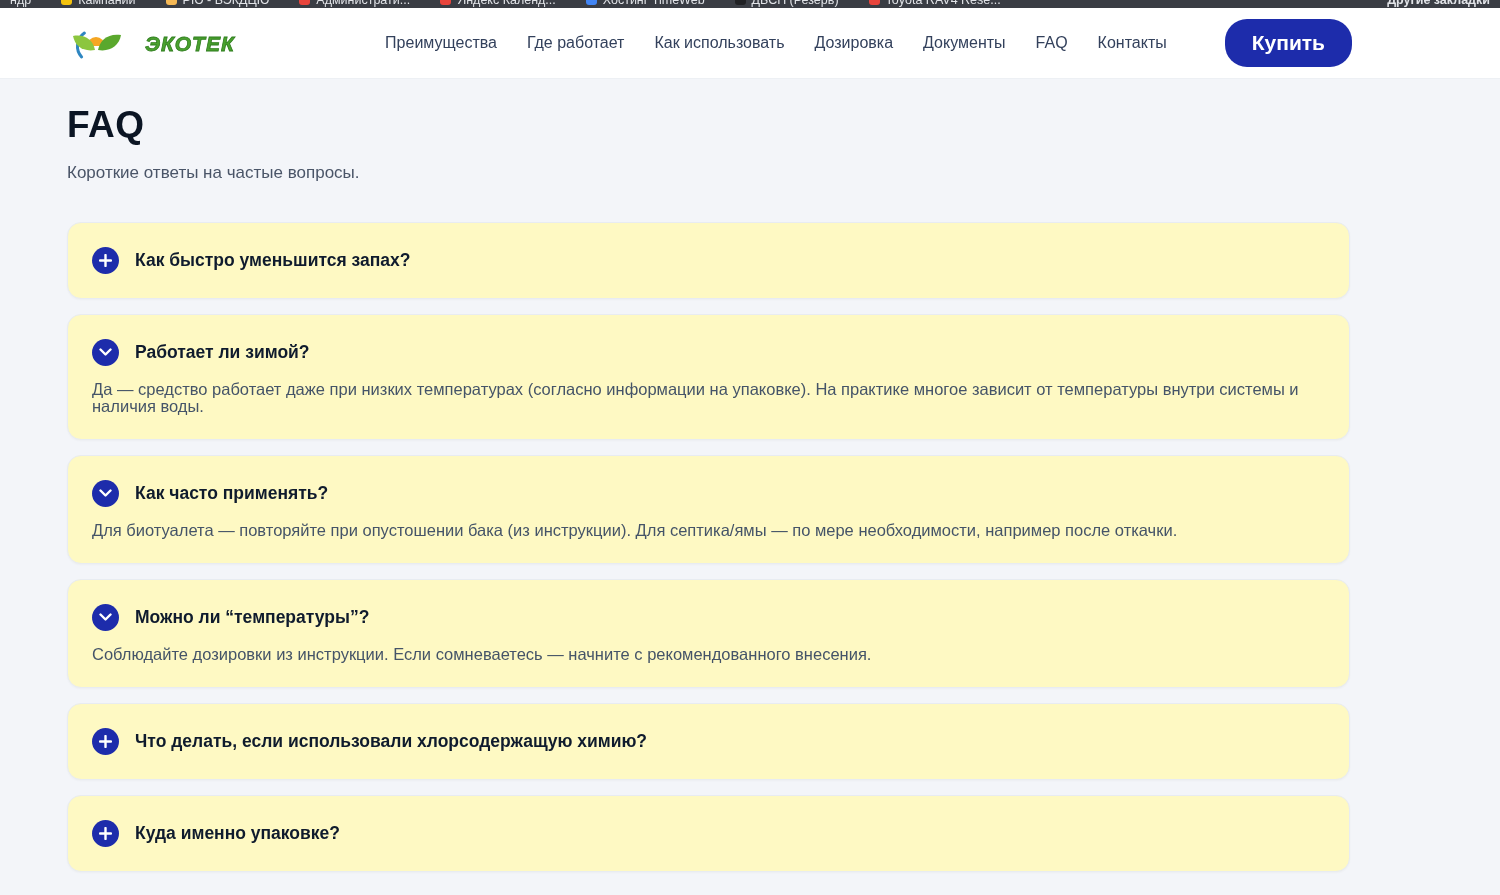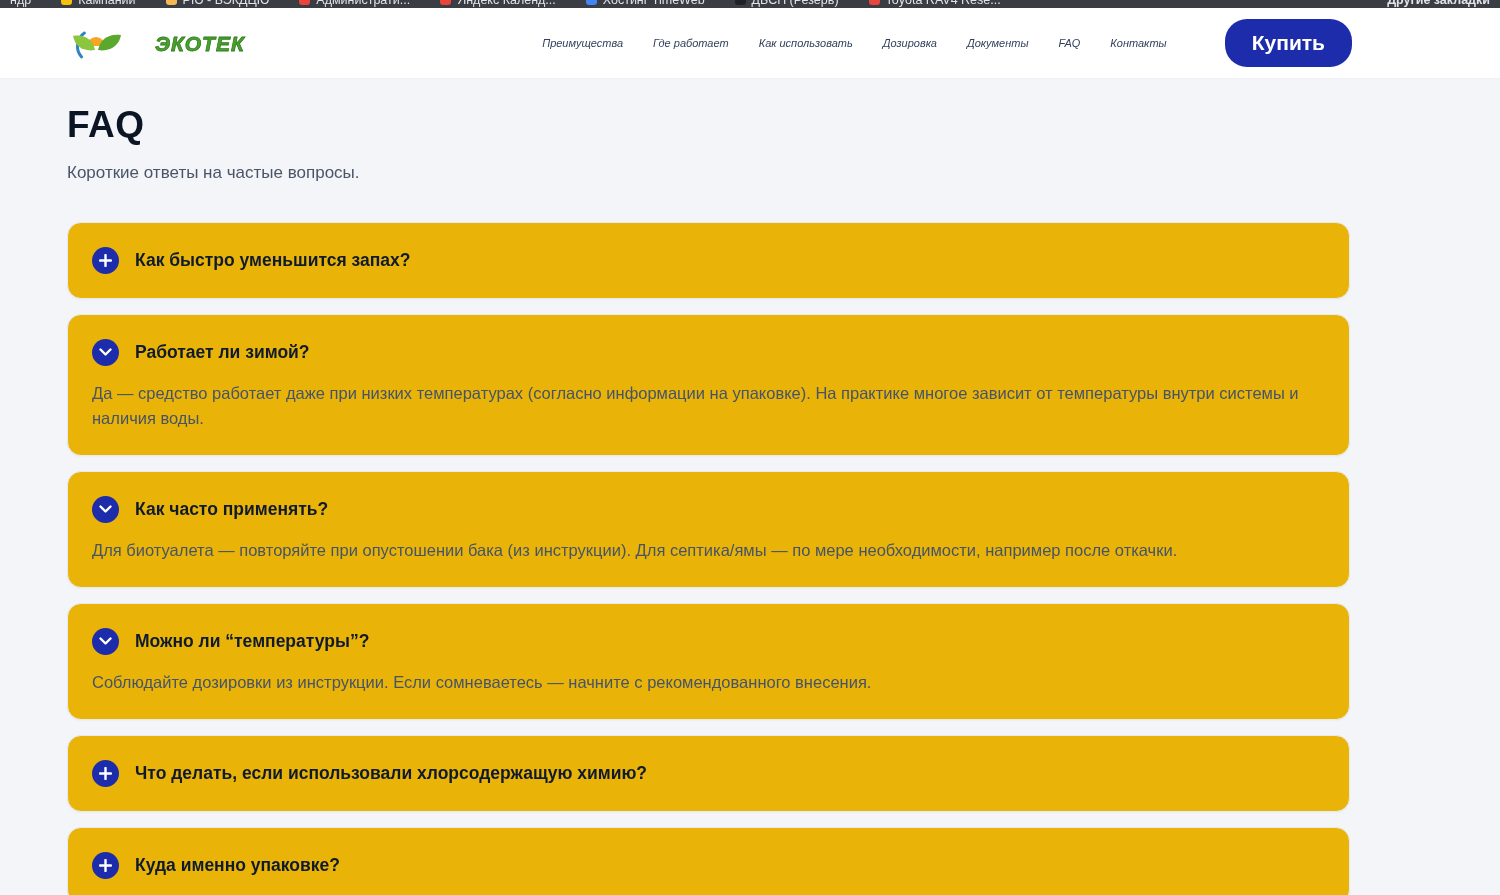--- a/index.html
+++ b/index.html
@@ -23,59 +23,59 @@
   .bm-item { display:flex; align-items:center; gap:6px; }
   .bm-dot { width:11px; height:11px; border-radius:3px; display:inline-block; flex:none; }
   .bm-other { margin-left:auto; font-weight:bold; }
 
   
   .site-header {
     height:71px; background:#ffffff; border-bottom:1px solid #edf0f4;
     display:flex; align-items:center;
     padding-left:65px; padding-right:148px;
   }
-  .logo { display:flex; align-items:center; gap:12px;justify-content:flex-end; }
+  .logo { display:flex; align-items:center; gap:2px;justify-content:flex-end; }
   .logo svg { display:block; }
   .main-nav { margin-left:auto; display:flex; align-items:center; gap:30px; }
   .nav-link {
-    font-size:11px; color:#33415c; cursor:pointer; text-decoration:none;font-style:italic;
+    font-size:16px; color:#33415c; cursor:pointer; text-decoration:none;
   }
   .buy-btn {
     margin-left:28px;
     background:#1d2cab; color:#ffffff; border:none; cursor:pointer;
     font-family:"Liberation Sans", sans-serif;
     font-size:21px; font-weight:bold;
     padding:12px 27px; border-radius:22px;
   }
 
   
   .content { padding:25px 0 0 67px; width:1352px; }
   .page-title {
     font-size:37px; font-weight:900; letter-spacing:0.5px; color:#0b1524;
   }
   .page-subtitle { margin-top:17px; font-size:17px; color:#4a5568; }
 
   .faq-list { margin-top:39px; width:1283px; }
   .card {
-    background:#eab308; border:1px solid #e8ecf1; border-radius:14px;
+    background:#fef9c3; border:1px solid #e8ecf1; border-radius:14px;
     padding:24px; margin-bottom:15px;
     box-shadow:0 1px 2px rgba(15,27,45,0.03);
   }
   .q-row { display:flex; align-items:center; gap:16px; cursor:pointer; }
   .tog-icon {
     width:27px; height:27px; border-radius:50%; background:#1d2cab;
     display:flex; align-items:center; justify-content:center; flex:none;
   }
   .tog-icon svg { display:block; }
   .tog-icon .glyph-chevron { display:none; }
   .card.expanded .tog-icon .glyph-chevron { display:block; }
   .q-text { font-size:17.5px; font-weight:bold; color:#0f1b2d; }
   .a-text {
     display:none;
-    margin-top:15px; font-size:16.5px; line-height:25px; color:#455468;
+    margin-top:15px; font-size:16.5px; line-height:17px; color:#455468;
     max-width:1236px;
   }
   .card.expanded .a-text { display:block; }
 </style>
 </head>
 <body>
 
 <div class="bookmarks-bar">
   <div class="bm-row">
     <span class="bm-item">

